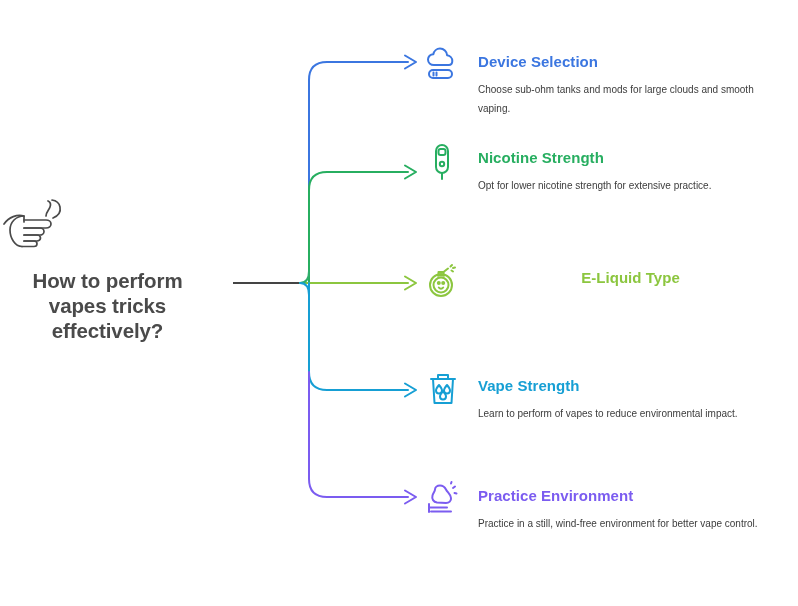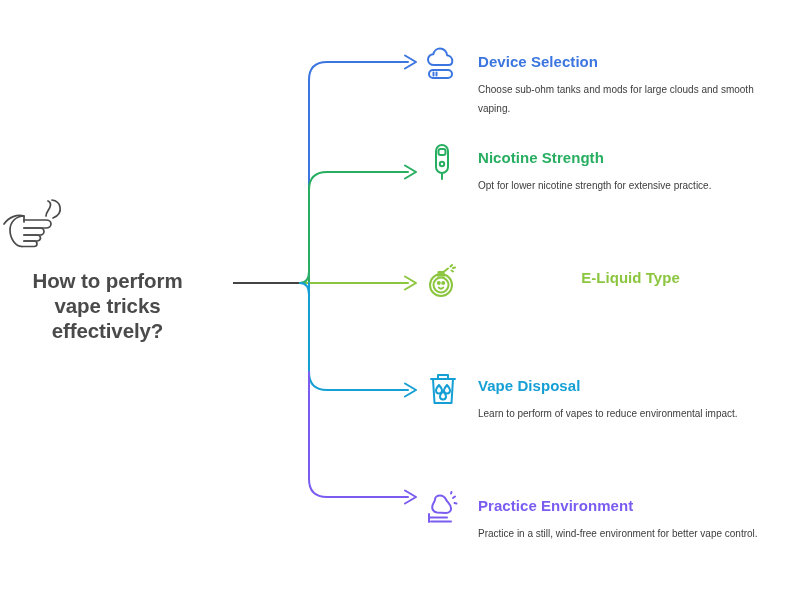--- a/index.html
+++ b/index.html
@@ -88,21 +88,21 @@
     margin: 0;
     padding-top: 11px;
     max-width: 300px;
   }
 
   
   #branch-0 { top: 46px; }
   #branch-1 { top: 142px; }
   #branch-2 { top: 262px; text-align: center; }
   #branch-3 { top: 370px; }
-  #branch-4 { top: 490px; }
+  #branch-4 { top: 480px; }
 </style>
 </head>
 <body>
 
 <div id="canvas">
 
   <svg id="connectors" viewBox="0 0 798 606" xmlns="http://www.w3.org/2000/svg">
     <defs>
       <linearGradient id="grad-trunk" x1="0" y1="1" x2="0" y2="0">
         <stop offset="0%" stop-color="#169fd4"></stop>
@@ -143,21 +143,21 @@
         <path d="M24,39 L37,39 C39,39 40.5,40.5 40.5,42 C40.5,43.5 39,45 37,45 L24,45"></path>
         <path d="M24,45 L34,45 C36,45 37,46.3 37,47.8 C37,49.3 36,50.5 34,50.5 L22,50.5"></path>
         <path d="M24,20 C16,20 10,26 10,34 C10,42 15,50.5 22,50.5"></path>
 
         <path d="M46,20 C46,16 49,14 50,11 C51,8.5 50,6 48,5"></path>
         <path d="M53,22 C58,20 61,16 60,11 C59.2,7 56,4.5 52,4"></path>
       </g>
     </svg>
     <div id="root-title">
       <div>How to perform</div>
-      <div>vape tricks</div>
+      <div>vapes tricks</div>
       <div>effectively?</div>
     </div>
   </div>
 
   <div class="branch" id="branch-0">
     <svg class="branch-icon" viewBox="0 0 40 40" xmlns="http://www.w3.org/2000/svg">
       <g fill="none" stroke="#3b76e0" stroke-width="2" stroke-linecap="round" stroke-linejoin="round">
         <path d="M11,19 C7.5,19 5,16.6 5,13.6 C5,10.6 7.4,8.2 10.4,8.2 C10.9,5 13.7,2.6 17,2.6 C20.8,2.6 23.9,5.6 24.1,9.3 C27,9.6 29.3,12 29.3,15 C29.3,17.3 27.8,19 25.7,19 Z"></path>
         <rect x="6" y="24" width="23" height="8" rx="4"></rect>
         <path d="M10.5,26.5 L10.5,29.5 M13.5,26.5 L13.5,29.5"></path>
@@ -208,21 +208,21 @@
       <g fill="none" stroke="#169fd4" stroke-width="2" stroke-linecap="round" stroke-linejoin="round">
         <path d="M15,5 L25,5 L25,9 L15,9 Z"></path>
         <path d="M8,9 L32,9"></path>
         <path d="M10,9 L11.5,33 L28.5,33 L30,9"></path>
         <path d="M16,15 C16,15 13,18.5 13,20.5 C13,22.2 14.3,23.5 16,23.5 C17.7,23.5 19,22.2 19,20.5 C19,18.5 16,15 16,15 Z"></path>
         <path d="M24,15 C24,15 21,18.5 21,20.5 C21,22.2 22.3,23.5 24,23.5 C25.7,23.5 27,22.2 27,20.5 C27,18.5 24,15 24,15 Z"></path>
         <path d="M20,21 C20,21 17,24.5 17,26.5 C17,28.2 18.3,29.5 20,29.5 C21.7,29.5 23,28.2 23,26.5 C23,24.5 20,21 20,21 Z"></path>
       </g>
     </svg>
     <div class="branch-body">
-      <p class="branch-title" style="color:#169fd4">Vape Disposal</p>
+      <p class="branch-title" style="color:#169fd4">Vape Strength</p>
       <p class="branch-desc">Learn to perform of vapes to reduce environmental impact.</p>
     </div>
   </div>
 
   <div class="branch" id="branch-4">
     <svg class="branch-icon" viewBox="0 0 40 40" xmlns="http://www.w3.org/2000/svg">
       <g fill="none" stroke="#7b5cf0" stroke-width="2" stroke-linecap="round" stroke-linejoin="round">
         <path d="M14,22.5 C10.5,22 8.5,19 9.5,15.5 C10.2,13 12,11.5 12,9.5 C12,7.5 14,5.5 17,5.5 C20,5.5 22,7.5 23,9.5 C24.5,12.5 27.5,14 28,18 C28.4,21 26,23 23,23 Z"></path>
         <path d="M6,27.5 L24,27.5"></path>
         <path d="M6,24 L6,32"></path>

